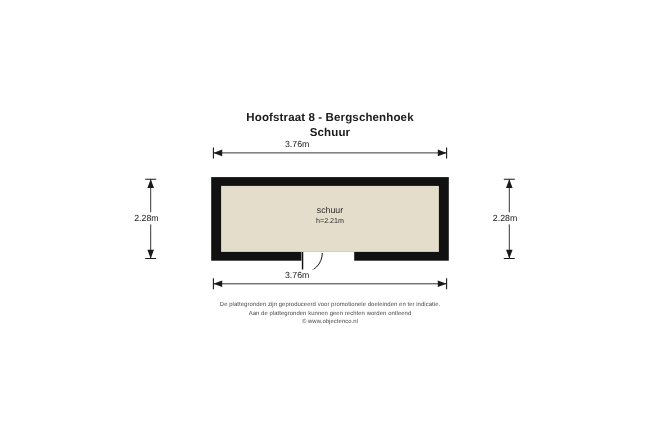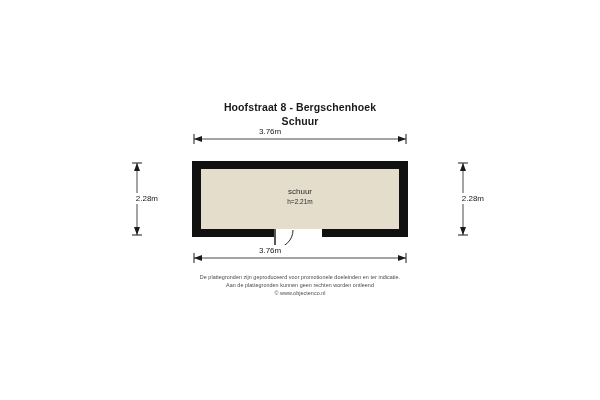--- a/index.html
+++ b/index.html
@@ -108,21 +108,21 @@
   .dim-label {
     position: absolute;
     font-size: 8px;
     color: #1a1a1a;
     text-align: left;
     line-height: 11px;
     background: #ffffff;
     padding: 0 3px;
   }
   .dim-label.vertical {
-    text-align: right;
+    text-align: left;
   }
 
   
   .footer {
     position: absolute;
     left: 0;
     top: 273px;
     width: 600px;
     text-align: center;
   }

